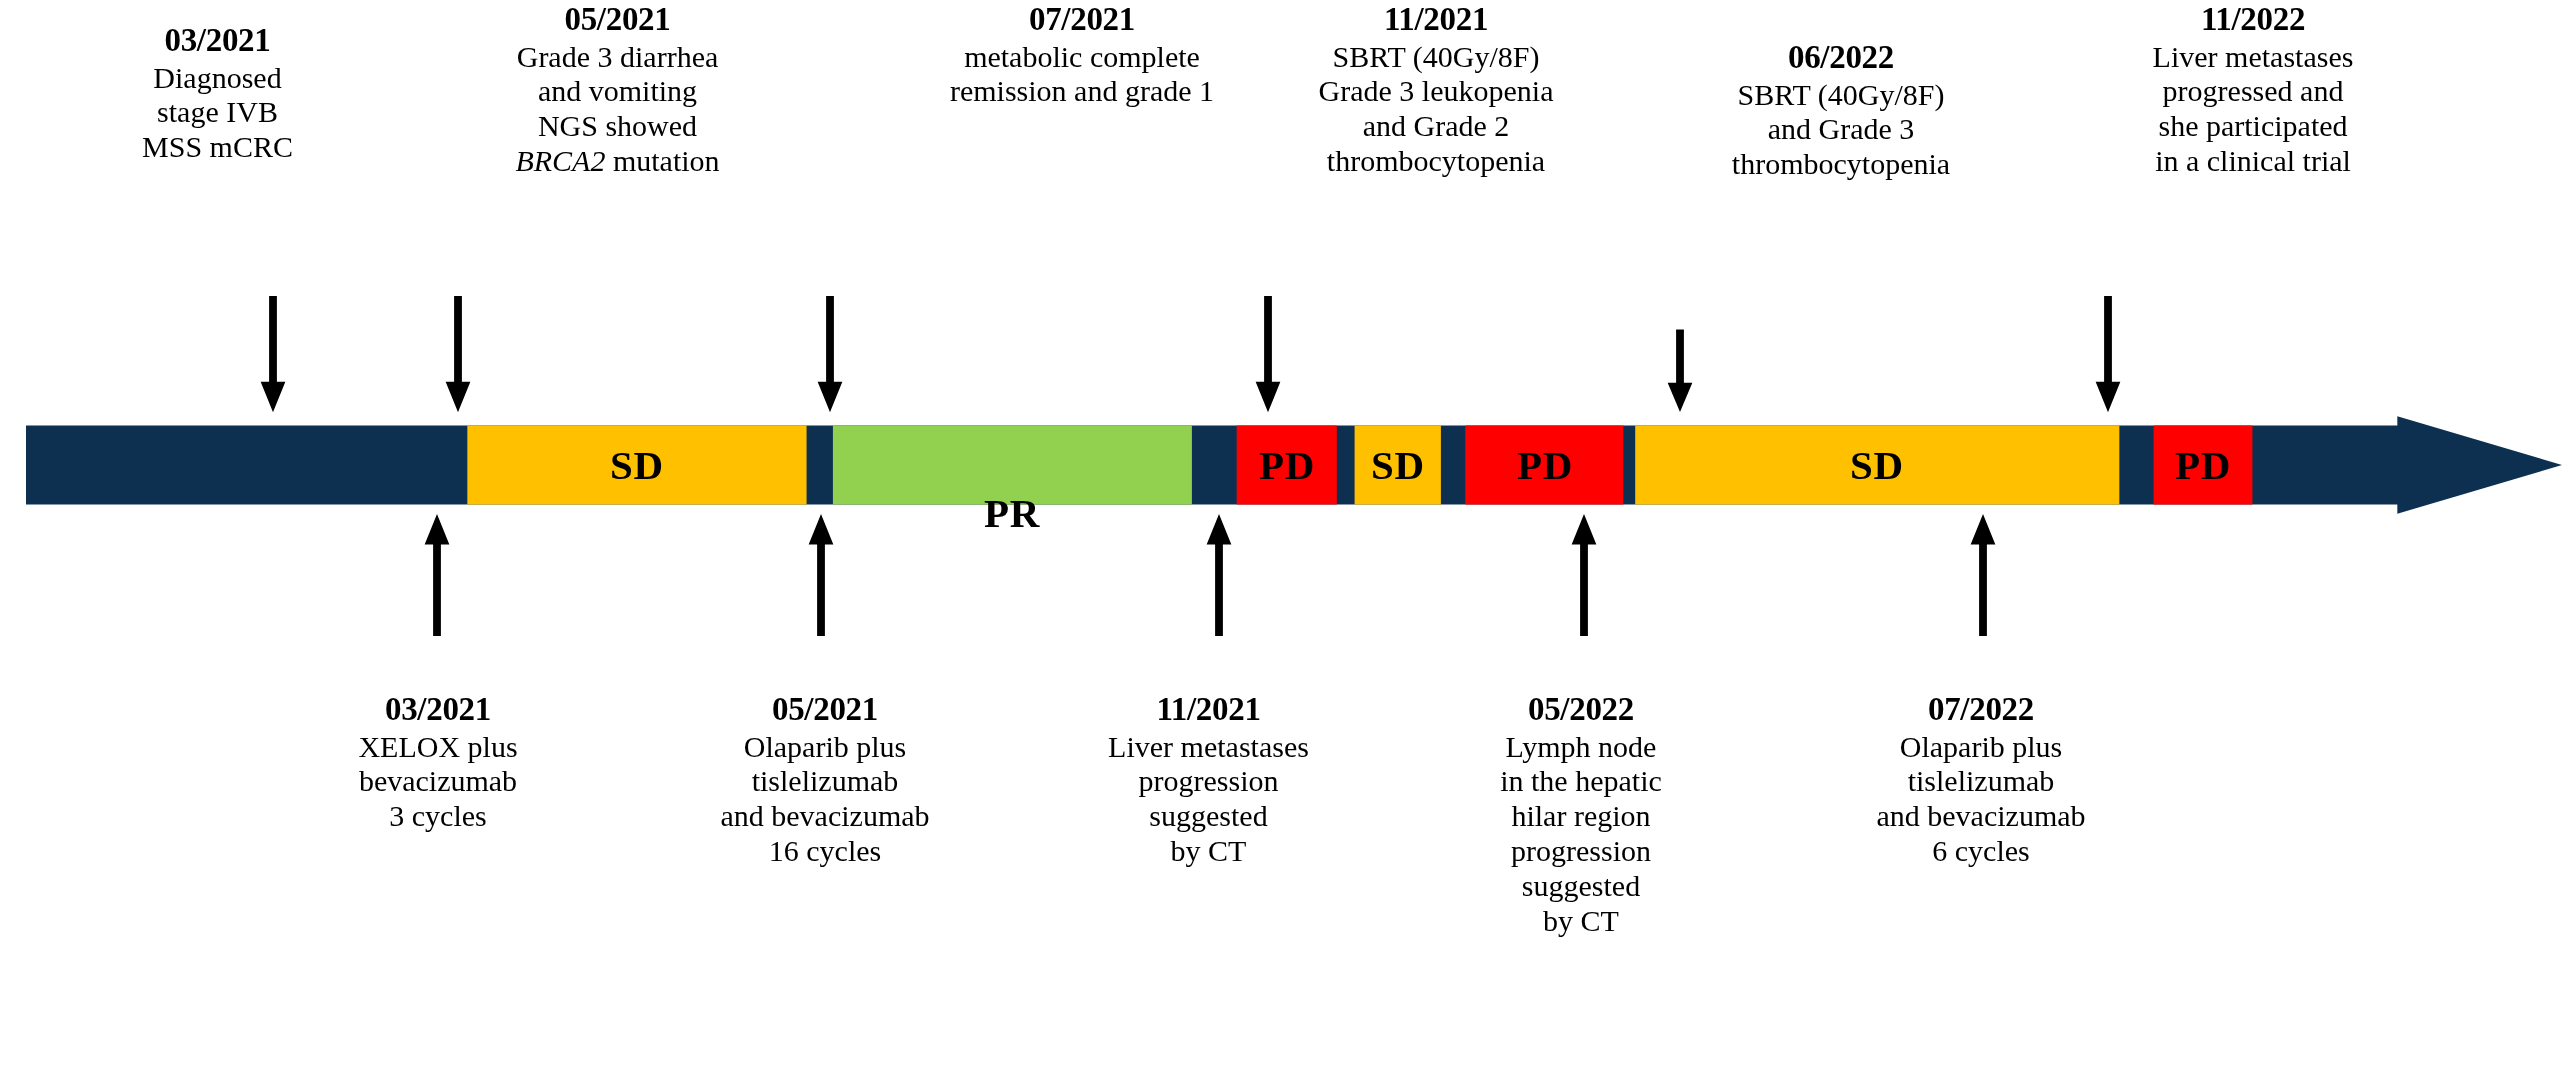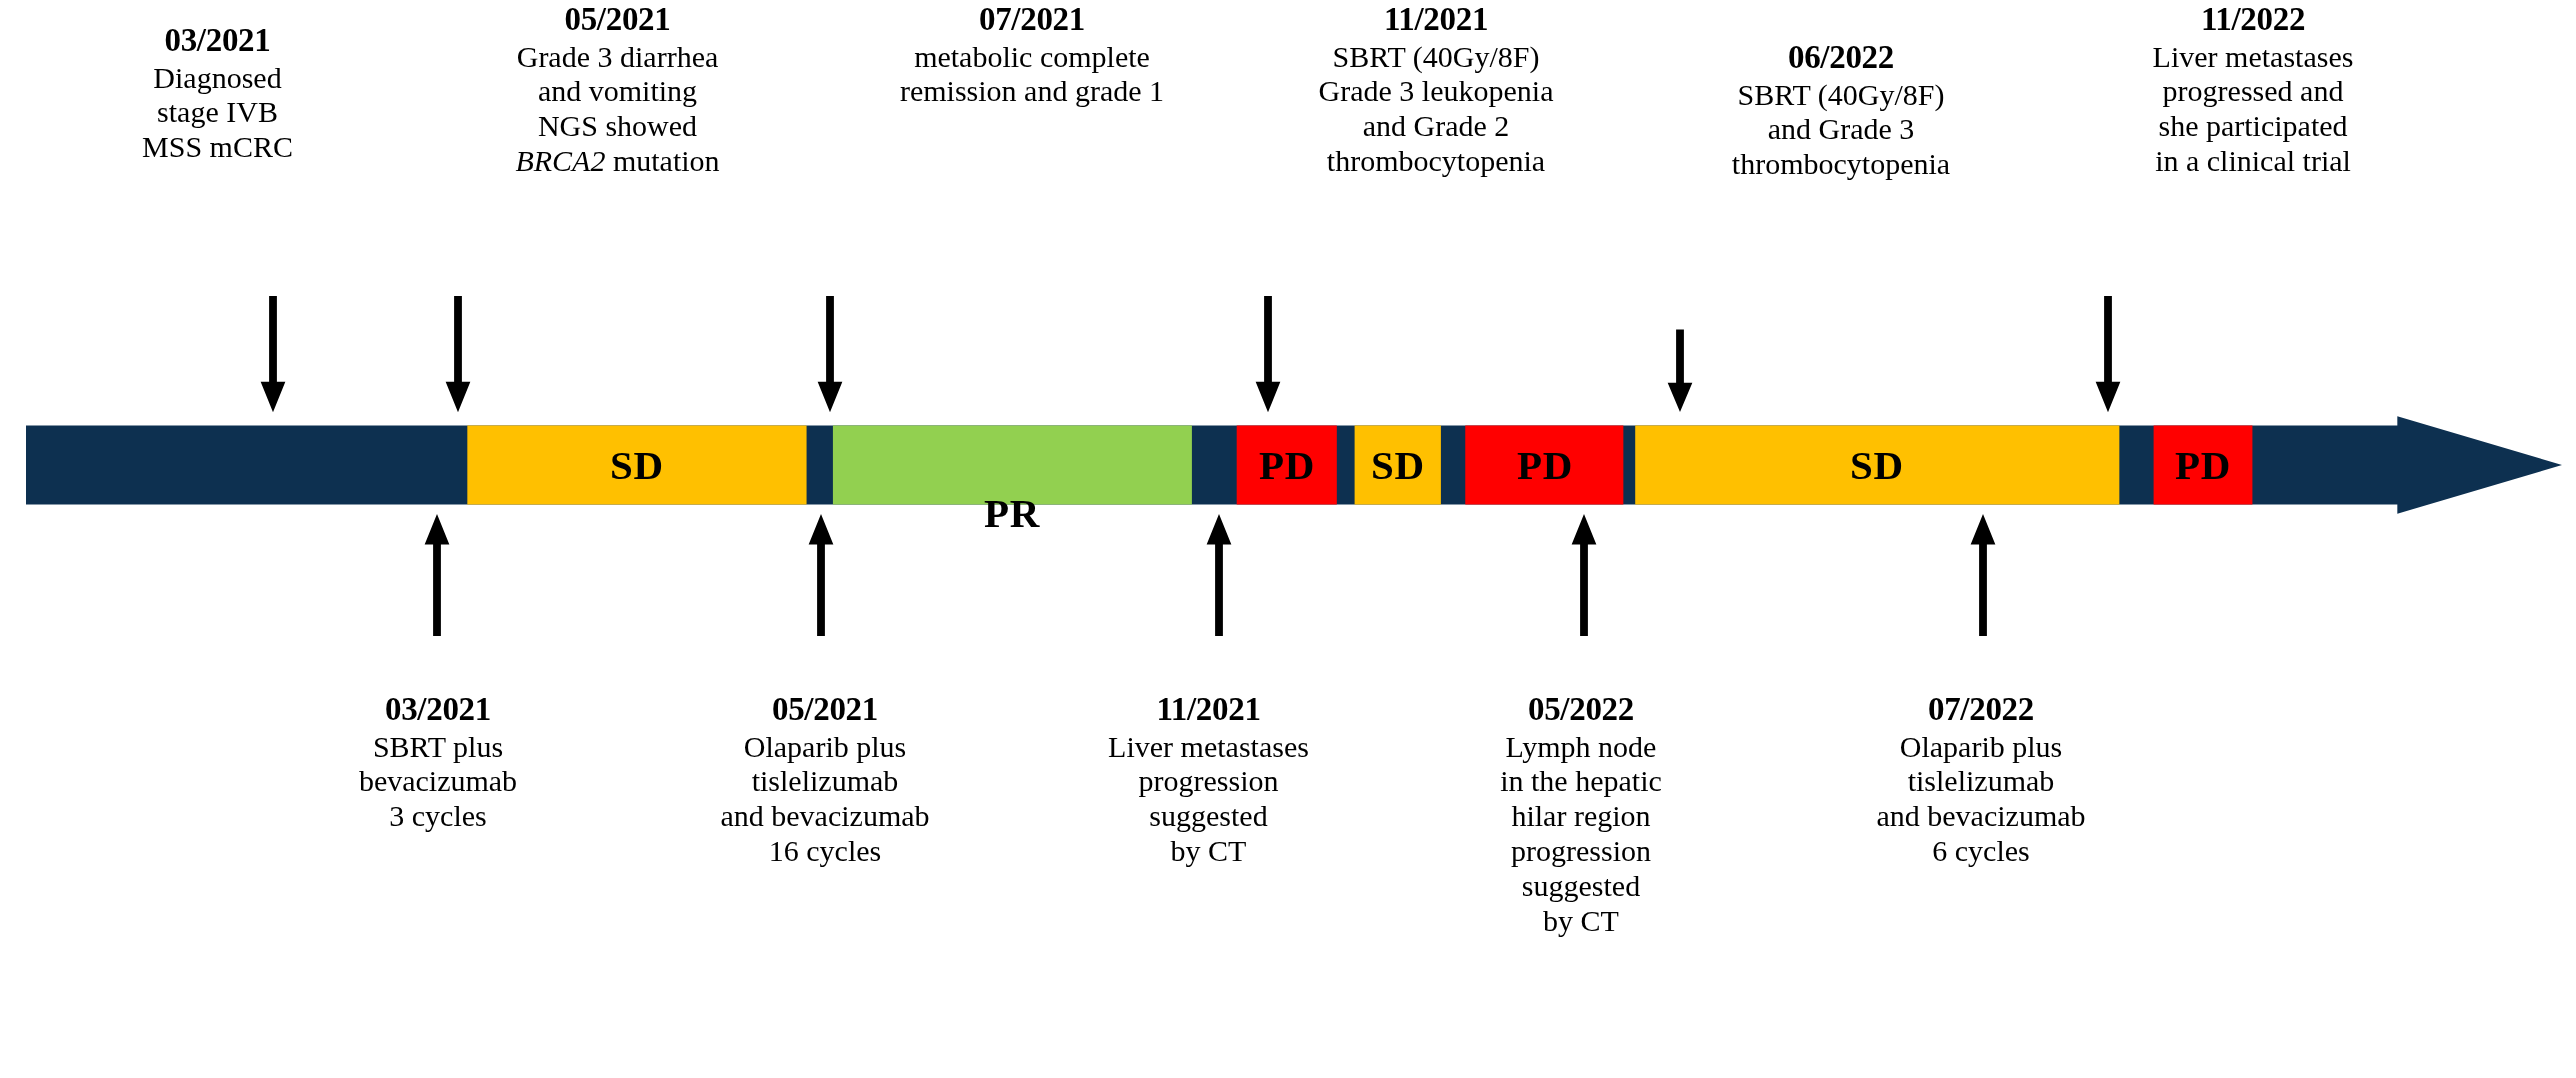--- a/index.html
+++ b/index.html
@@ -88,21 +88,21 @@
   <div class="ann" style="left:443px; top:0px; width:349px;">
     <div class="date">05/2021</div>
     <div class="body">
       <span class="ln">Grade 3 diarrhea</span>
       <span class="ln">and vomiting</span>
       <span class="ln">NGS showed</span>
       <span class="ln"><i>BRCA2</i> mutation</span>
     </div>
   </div>
 
-  <div class="ann" style="left:808px; top:0px; width:448px;">
+  <div class="ann" style="left:858px; top:0px; width:448px;">
     <div class="date">07/2021</div>
     <div class="body">
       <span class="ln">metabolic complete</span>
       <span class="ln">remission and grade 1</span>
     </div>
   </div>
 
   <div class="ann" style="left:1232px; top:0px; width:408px;">
     <div class="date">11/2021</div>
     <div class="body">
@@ -208,21 +208,21 @@
   </div>
   <div class="arrow" style="left:1970px; top:513px;">
     <svg width="26" height="124" viewBox="0 0 40 188">
       <path d="M20 0 L39 47 L26 47 L26 188 L14 188 L14 47 L1 47 Z" fill="#000000"></path>
     </svg>
   </div>
 
   <div class="ann" style="left:290px; top:690px; width:296px;">
     <div class="date">03/2021</div>
     <div class="body">
-      <span class="ln">SBRT plus</span>
+      <span class="ln">XELOX plus</span>
       <span class="ln">bevacizumab</span>
       <span class="ln">3 cycles</span>
     </div>
   </div>
 
   <div class="ann" style="left:672px; top:690px; width:306px;">
     <div class="date">05/2021</div>
     <div class="body">
       <span class="ln">Olaparib plus</span>
       <span class="ln">tislelizumab</span>

